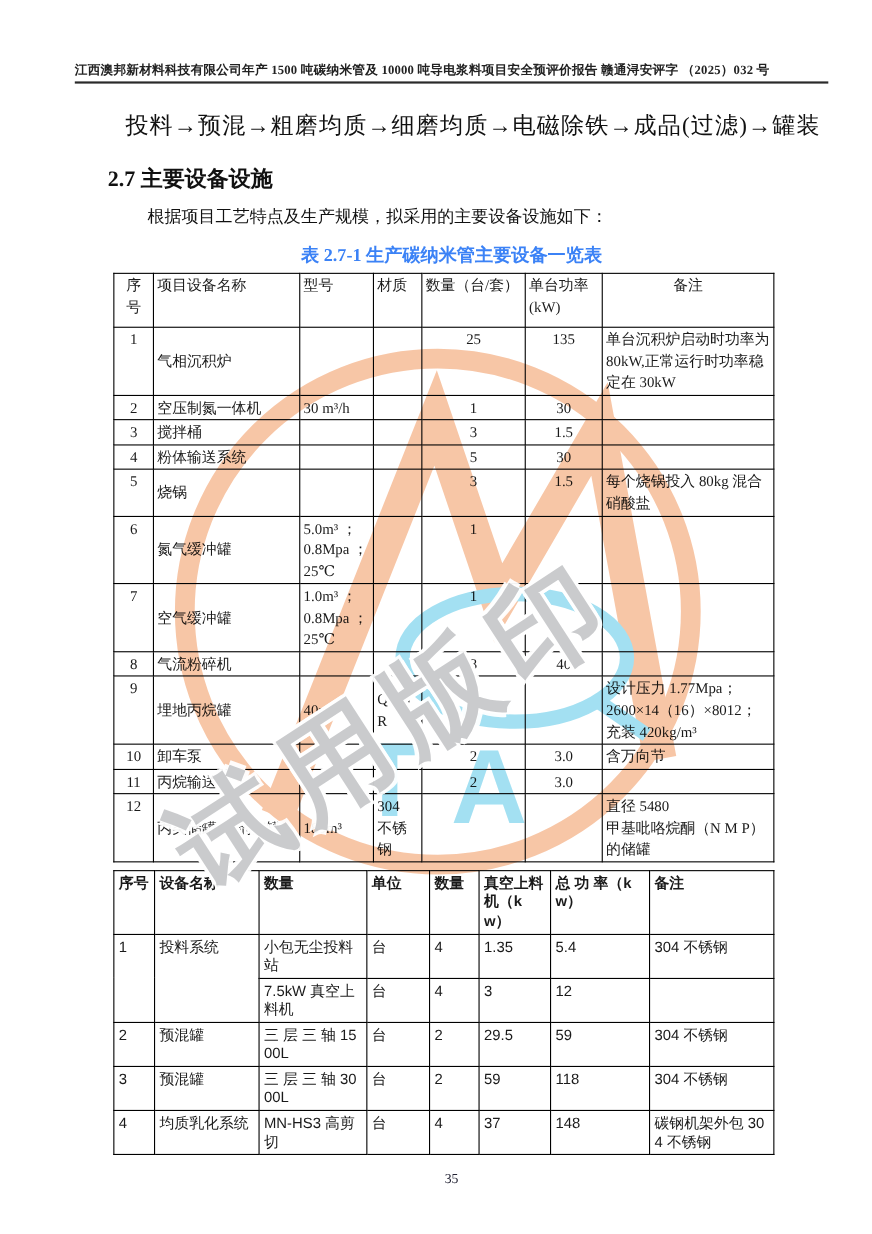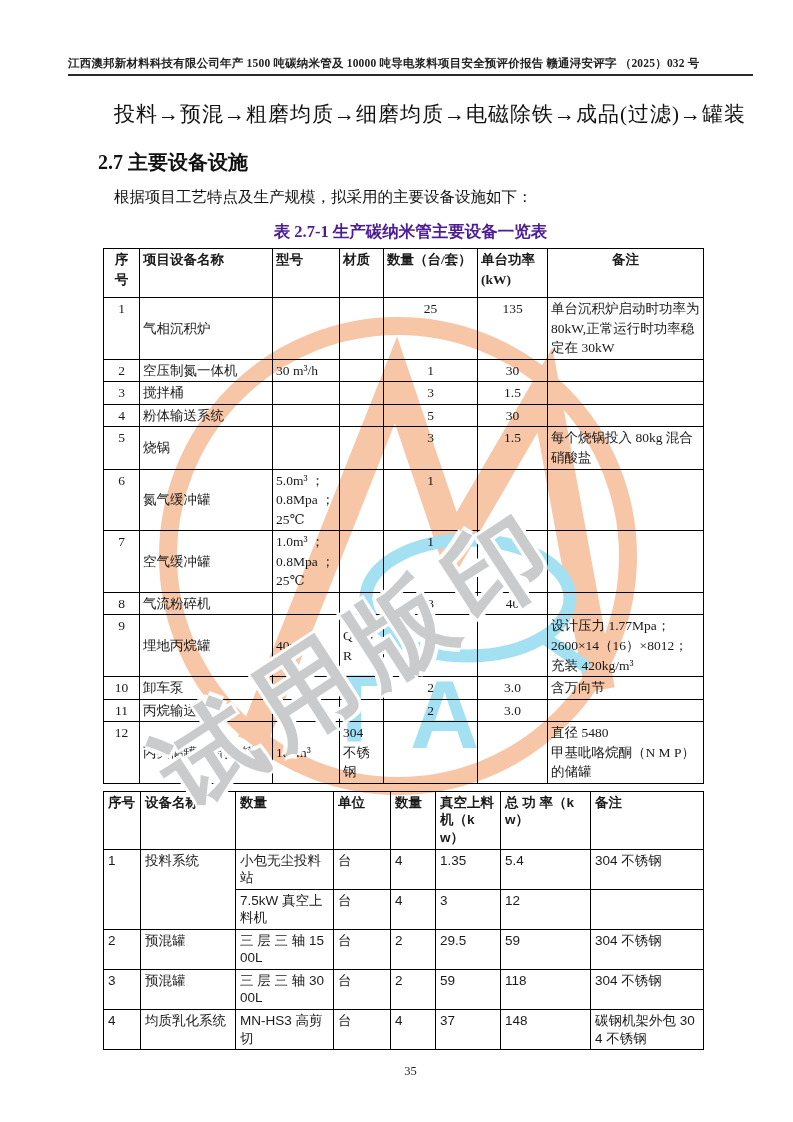--- a/index.html
+++ b/index.html
@@ -3,27 +3,27 @@
 <meta charset="utf-8">
 <style>
   html,body{margin:0;padding:0;background:#e8e8e8;}
   .page{position:relative;width:793px;height:1122px;background:#ffffff;margin:0 auto;
         font-family:"Liberation Serif","DejaVu Serif",serif;color:#1a1a1a;overflow:hidden;}
   .content{position:relative;padding:56px 40px 0 68px;z-index:1;}
   .doc-header{font-size:11.5px;font-weight:bold;letter-spacing:.2px;white-space:nowrap;
               border-bottom:2px solid #2a2a2a;padding-bottom:3px;color:#222;}
   .flow-line{font-size:21px;margin:24px 0 0 46px;letter-spacing:1px;color:#111;}
   .section-heading{font-size:20px;font-weight:bold;margin:21px 0 0 30px;color:#111;}
-  .intro{font-size:15.5px;margin:11px 0 0 46px;color:#111;}
-  .table-title{font-size:16.5px;font-weight:bold;text-align:center;margin-top:13px;color:#4c1d95;}
+  .intro{font-size:15.5px;margin:11px 0 0 66px;color:#111;}
+  .table-title{font-size:16.5px;font-weight:bold;text-align:center;margin-top:13px;color:#3b82f6;}
   table{border-collapse:collapse;table-layout:fixed;}
   .t1{margin:5px 0 0 35px;width:600px;font-size:13.5px;line-height:1.45;}
   .t1 th,.t1 td{border:1px solid #000;padding:1px 3px;white-space:pre-line;
                 vertical-align:top;overflow:hidden;word-break:break-all;}
-  .t1 th{font-weight:bold;text-align:left;height:46px;margin-top:29px;}
+  .t1 th{font-weight:normal;text-align:left;height:46px;margin-top:29px;}
   .t1 th:nth-child(1),.t1 th:nth-child(7){text-align:center;}
   .t1 td:nth-child(1),.t1 td:nth-child(5),.t1 td:nth-child(6){text-align:center;}
   .t1 td:nth-child(2),.t1 td:nth-child(3),.t1 td:nth-child(4){vertical-align:middle;}
   .t2{margin:7px 0 0 35px;width:600px;font-size:13.5px;line-height:1.3;
       font-family:"Liberation Sans","DejaVu Sans",sans-serif;}
   .t2 th,.t2 td{border:1px solid #000;padding:2px 4px;white-space:pre-line;
                 vertical-align:top;text-align:left;overflow:hidden;word-break:break-all;}
   .t2 th{font-weight:bold;height:36px;}
   .t2 td{height:32px;}
   .page-number{text-align:center;font-size:12.5px;margin-top:14px;color:#223;}

